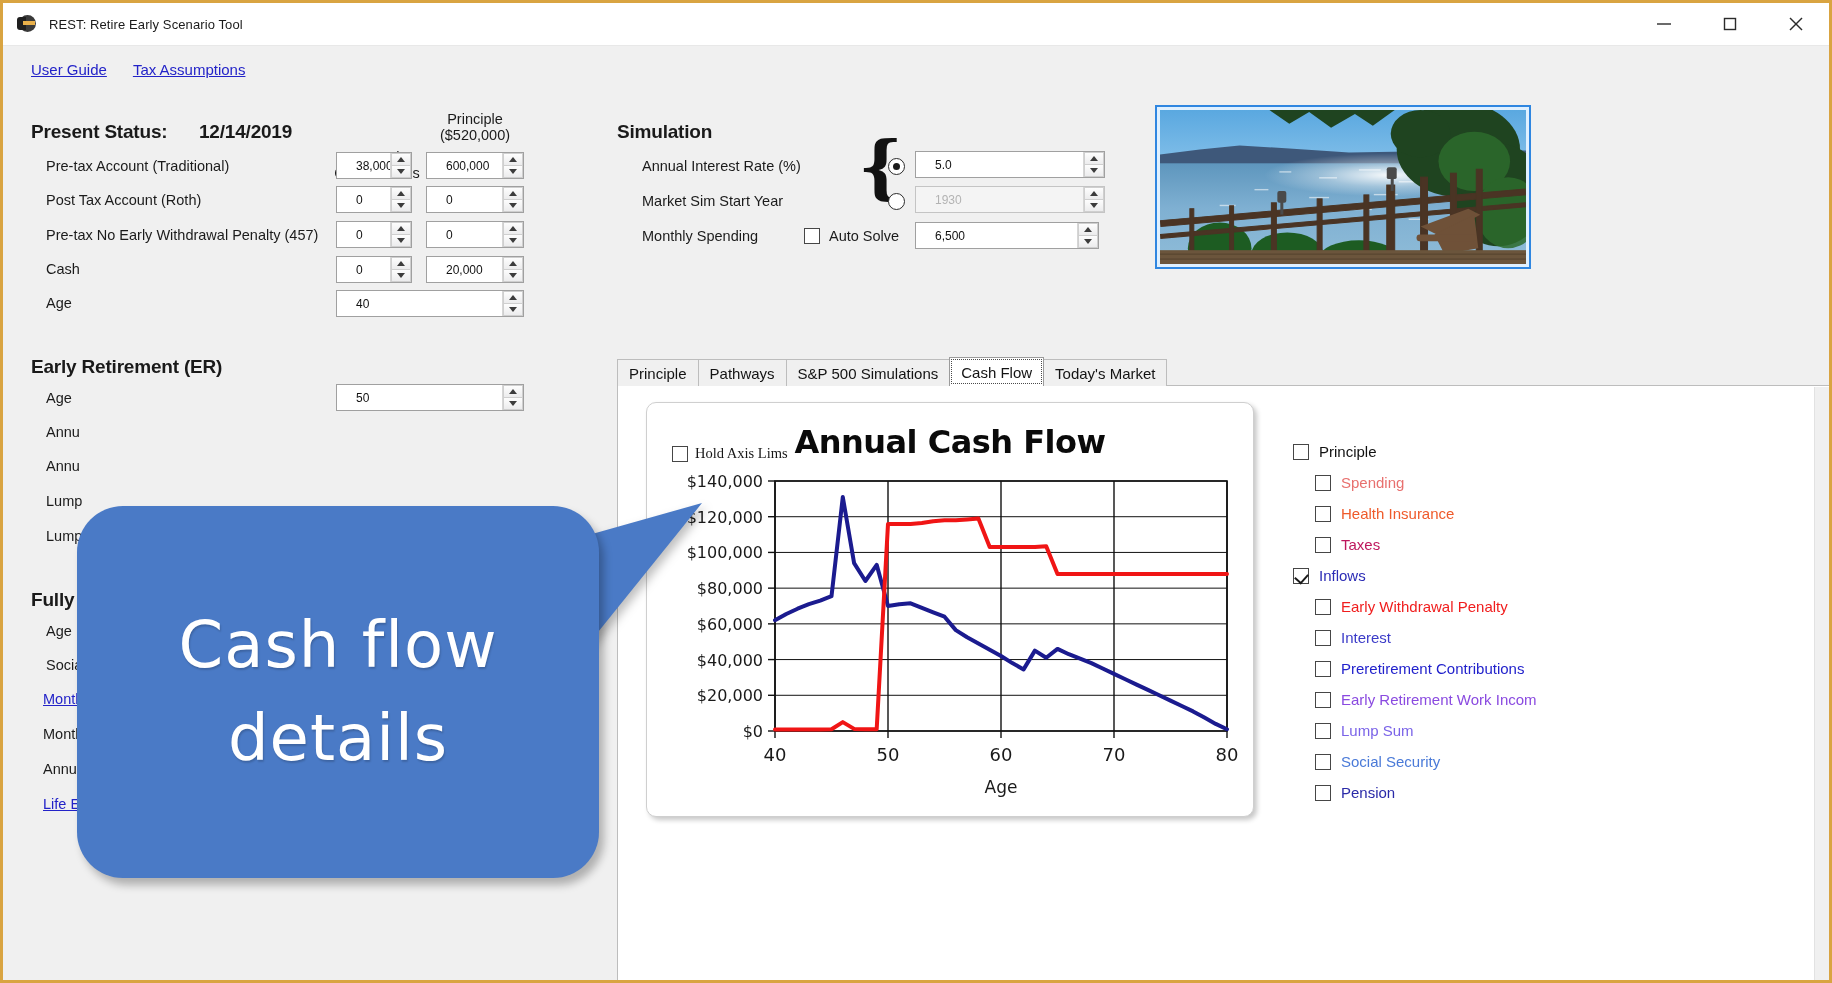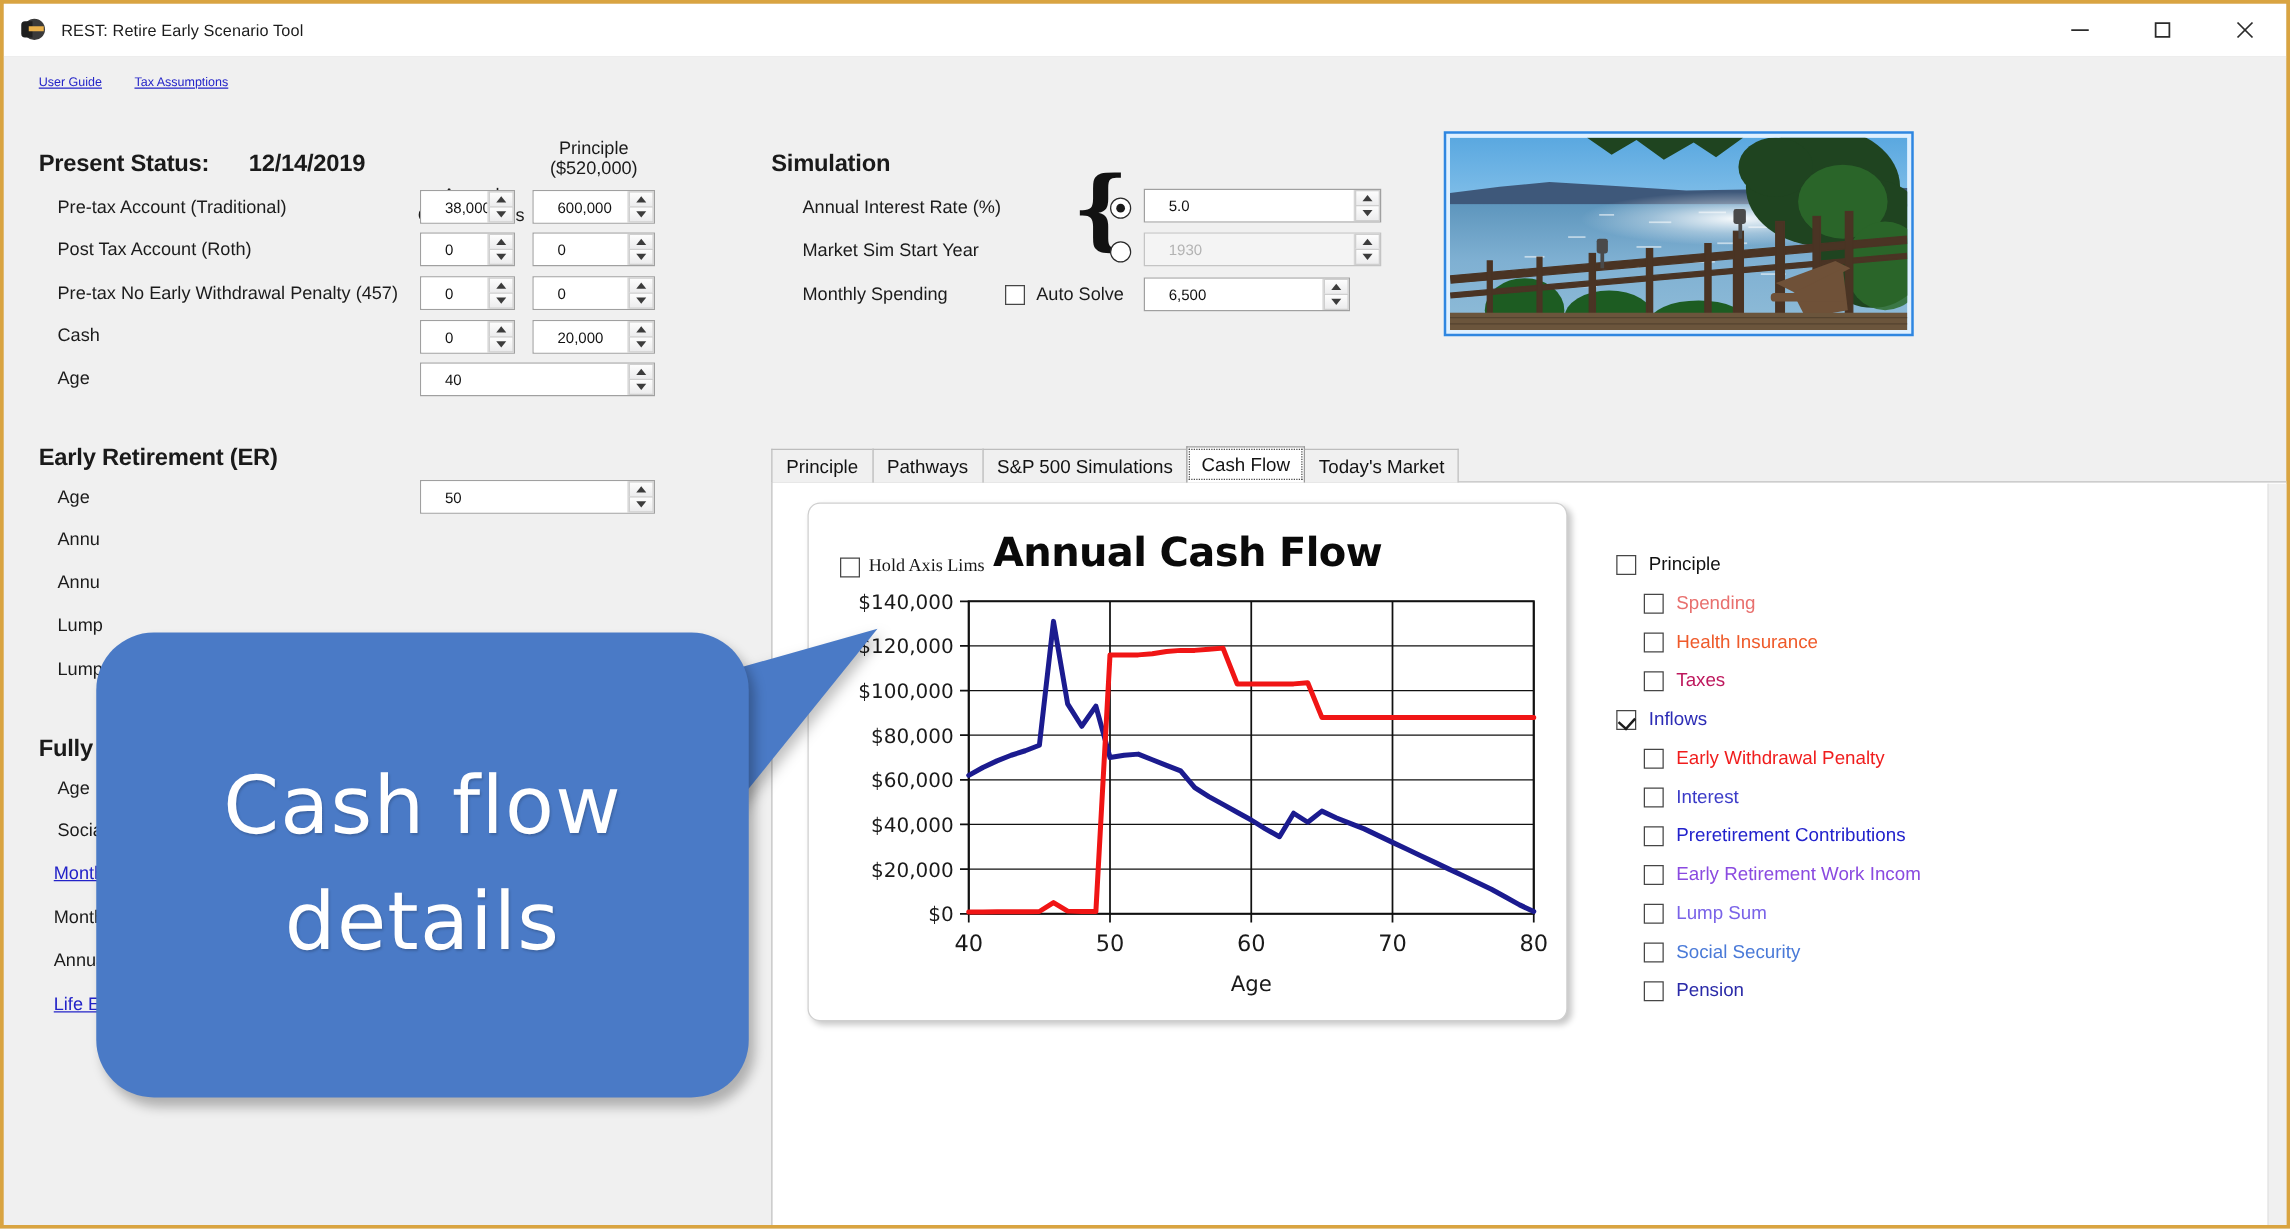--- a/index.html
+++ b/index.html
@@ -48,21 +48,21 @@
     color:#2b2b2b;
   }
   .wbtn svg { display:block; }
 
   
   #content { position:absolute; left:0; top:43px; right:0; bottom:0; background:#f0f0f0; }
 
   
   #linkrow { position:absolute; left:28px; top:15px; display:flex; gap:26px; }
   .ulink {
-    color:#2323c8; font-size:10px; text-decoration:underline; cursor:pointer;
+    color:#2323c8; font-size:15px; text-decoration:underline; cursor:pointer;
   }
 
   
   #leftcol { position:absolute; left:0; top:0; width:612px; height:940px; }
 
   .sect-title {
     font-weight:bold; font-size:19px; color:#1a1a1a; letter-spacing:-0.2px;
   }
   .row-label { font-size:14.5px; color:#1b1b1b; }
 
@@ -456,21 +456,21 @@
           </div>
           <div class="sb">
             <i class="arrow-dn"></i>
           </div>
         </div>
     </div>
 
     <div class="row-label" style="position:absolute;left:639px;top:182px;">Monthly Spending</div>
     <span class="wcb" style="position:absolute;left:801px;top:182px;"></span>
     <div class="row-label" style="position:absolute;left:826px;top:182px;">Auto Solve</div>
-    <div class="spin" style="position:absolute;left:912px;top:176px;width:165px;">
+    <div class="spin" style="position:absolute;left:912px;top:176px;width:184px;">
       <div class="val">6,500</div>
       <div class="spinbtns">
           <div class="sb">
             <i class="arrow-up"></i>
           </div>
           <div class="sb">
             <i class="arrow-dn"></i>
           </div>
         </div>
     </div>

